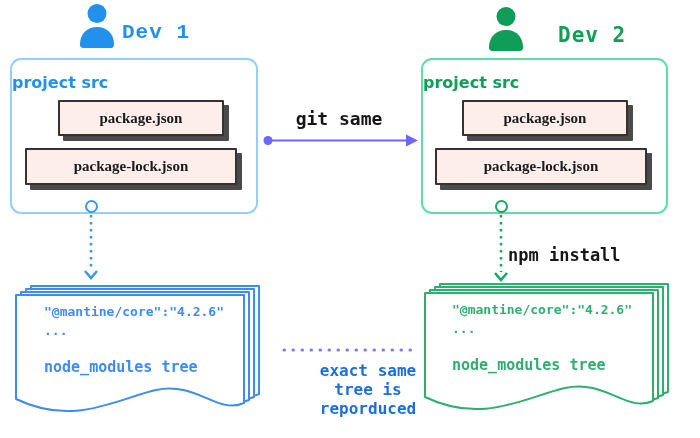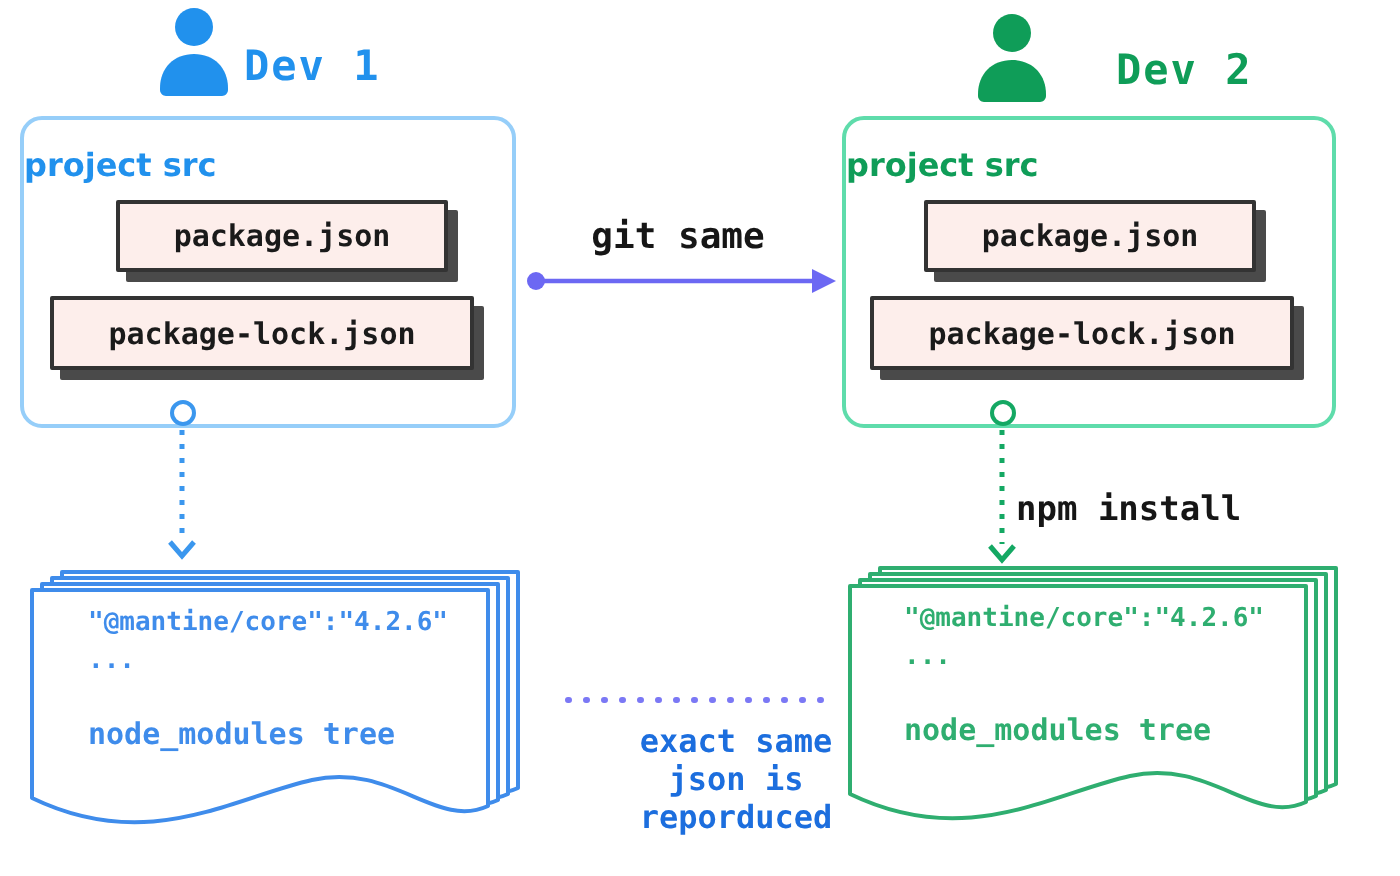--- a/index.html
+++ b/index.html
@@ -15,21 +15,21 @@
   
   .proj-box{background:#ffffff;border-radius:11px;box-sizing:border-box;}
   .proj-box.b1{border:2px solid #96cef9;}
   .proj-box.b2{border:2px solid #5fdcab;}
   .proj-title{position:absolute;left:0;right:0;top:13px;text-align:left;
               font-family:"DejaVu Sans", sans-serif;font-weight:bold;font-size:16px;}
 
   
   .chip{position:absolute;background:#fdeeeb;border:2.5px solid #333333;border-radius:1px;
         box-shadow:5px 5px 0 #4a4a4a;display:flex;align-items:center;justify-content:center;
-        font-weight:bold;font-size:15px;color:#1a1a1a;box-sizing:border-box;}
+        font-weight:bold;font-size:15px;color:#1a1a1a;box-sizing:border-box;font-family:Liberation Serif, serif;}
 
   
   .port{width:9px;height:9px;border-radius:50%;background:#ffffff;box-sizing:content-box;z-index:3;}
   .port.p1{border:2.5px solid #3b97ee;}
   .port.p2{border:2.5px solid #14a863;}
 
   
   .cmd{font-weight:bold;color:#161616;white-space:nowrap;}
 
   
@@ -46,21 +46,21 @@
 <body>
 
 <div id="canvas">
 
   <svg class="abs" style="left:76px;top:3px;" width="42" height="45" viewBox="0 0 42 45">
     <g fill="#2191ed">
       <circle cx="21" cy="10.5" r="9.5"></circle>
       <path d="M21,24 C11,24 4,31 4,41 L4,42 C4,43.6 5.4,45 7,45 L35,45 C36.6,45 38,43.6 38,42 L38,41 C38,31 31,24 21,24 Z"></path>
     </g>
   </svg>
-  <div class="abs dev-name dev1-c" style="left:122px;top:21px;">Dev 1</div>
+  <div class="abs dev-name dev1-c" style="left:122px;top:21px;font-family:Liberation Mono, monospace;">Dev 1</div>
 
   <div class="abs proj-box b1" style="left:10px;top:58px;width:248px;height:156px;">
     <div class="proj-title dev1-c">project src</div>
     <div class="chip" style="left:46px;top:40px;width:166px;height:36px;">
       <span>package.json</span>
     </div>
     <div class="chip" style="left:13px;top:88px;width:212px;height:37px;">
       <span>package-lock.json</span>
     </div>
   </div>
@@ -129,17 +129,17 @@
   </svg>
   <div class="abs doc-line doc2-c" style="left:452px;top:302px;font-size:13px;">"@mantine/core":"4.2.6"</div>
   <div class="abs doc-line doc2-c" style="left:452px;top:321px;font-size:13px;">...</div>
   <div class="abs doc-line doc2-c" style="left:452px;top:356px;font-size:15px;">node_modules tree</div>
 
   <svg class="abs" style="left:281px;top:346px;" width="138" height="8" viewBox="0 0 138 8">
     <line x1="3" y1="4" x2="135" y2="4" stroke="#7b78f5" stroke-width="3" stroke-linecap="round" stroke-dasharray="0.5,8.5"></line>
   </svg>
   <div class="abs note" style="left:284px;top:361px;width:168px;">
     <div>exact same</div>
-    <div>json is</div>
+    <div>tree is</div>
     <div>reporduced</div>
   </div>
 
 </div>
 
 </body></html>

